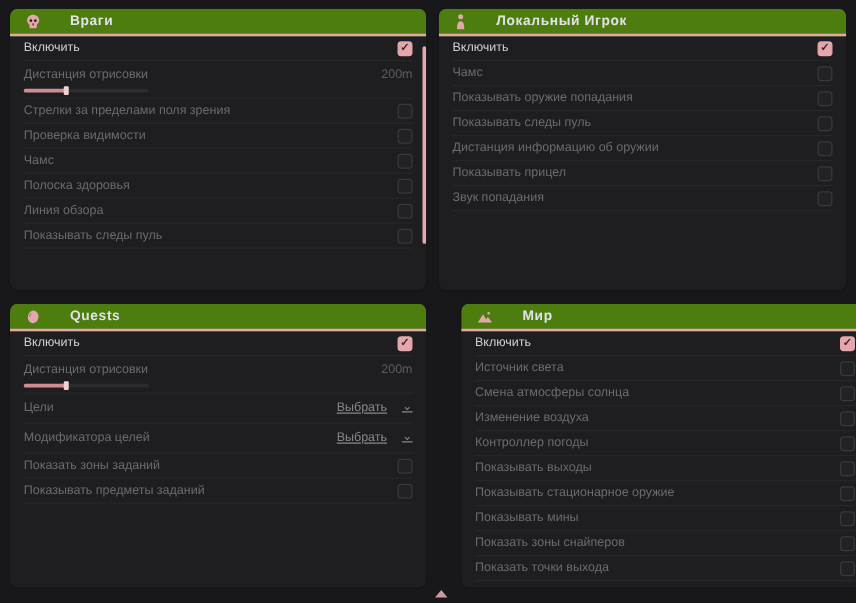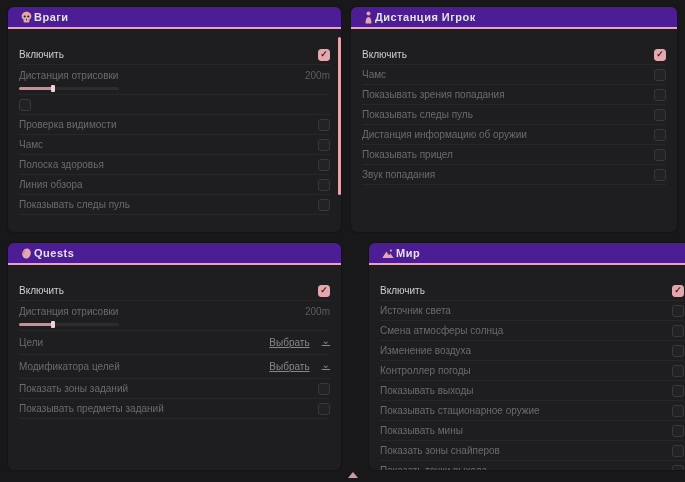--- a/index.html
+++ b/index.html
@@ -11,28 +11,28 @@
   }
   .panel{
     position:absolute;background:#1e1e21;border-radius:6px;overflow:hidden;
     box-shadow:0 0 0 1px #141416;
   }
   .panel-0{left:8px;top:7px;width:333px;height:225px;}
   .panel-1{left:351px;top:7px;width:326px;height:225px;}
   .panel-2{left:8px;top:243px;width:333px;height:227px;}
   .panel-3{left:369px;top:243px;width:326px;height:227px;}
   .hdr{
-    height:20px;background:#4c1d95;display:flex;align-items:center;gap:1px;
+    height:20px;background:#4d7c0f;display:flex;align-items:center;gap:23px;
     padding:0 12px;border-bottom:2px solid var(--accent,#dca6ac);
   }
   .hdr .ttl{
     font-size:11px;font-weight:bold;color:#e3e3e5;letter-spacing:.5px;
   }
   .hdr .ico{display:flex;align-items:center;}
-  .rows{padding:16px 11px;}
+  .rows{padding:0 11px;}
   .row{
     display:flex;align-items:center;justify-content:space-between;
     height:20px;border-bottom:1px solid #27272a;box-sizing:border-box;
     font-size:10px;color:#6b6b6f;
   }
   .row.bright{color:#cfcfd2;}
   .row.toggle{cursor:default;}
   .cb{
     width:12px;height:12px;border-radius:3px;box-sizing:border-box;
     background:#222226;border:1px solid #39393d;flex:0 0 auto;
@@ -87,20 +87,21 @@
         <div class="sl-top">
           <span>Дистанция отрисовки</span>
           <span class="sl-val">200m</span>
         </div>
         <div class="sl-track">
           <div class="sl-fill"></div>
           <div class="sl-handle"></div>
         </div>
       </div>
       <div class="row toggle">
+        <span>Стрелки за пределами поля зрения</span>
         <span class="cb"></span>
       </div>
       <div class="row toggle">
         <span>Проверка видимости</span>
         <span class="cb"></span>
       </div>
       <div class="row toggle">
         <span>Чамс</span>
         <span class="cb"></span>
       </div>
@@ -121,33 +122,33 @@
 </div>
 
 <div class="panel panel-1">
   <div class="hdr">
     <span class="ico">
         <svg width="11" height="13" viewBox="0 0 12 14">
           <circle cx="6" cy="2.6" r="2.2" fill="#e3a7ad"></circle>
           <path d="M2.8 13.5c0-4.6.9-7 3.2-7s3.2 2.4 3.2 7z" fill="#e3a7ad"></path>
         </svg>
       </span>
-    <span class="ttl">Дистанция Игрок</span>
+    <span class="ttl">Локальный Игрок</span>
   </div>
   <div class="rows">
       <div class="row toggle bright">
         <span>Включить</span>
         <span class="cb on">✓</span>
       </div>
       <div class="row toggle">
         <span>Чамс</span>
         <span class="cb"></span>
       </div>
       <div class="row toggle">
-        <span>Показывать зрения попадания</span>
+        <span>Показывать оружие попадания</span>
         <span class="cb"></span>
       </div>
       <div class="row toggle">
         <span>Показывать следы пуль</span>
         <span class="cb"></span>
       </div>
       <div class="row toggle">
         <span>Дистанция информацию об оружии</span>
         <span class="cb"></span>
       </div>

